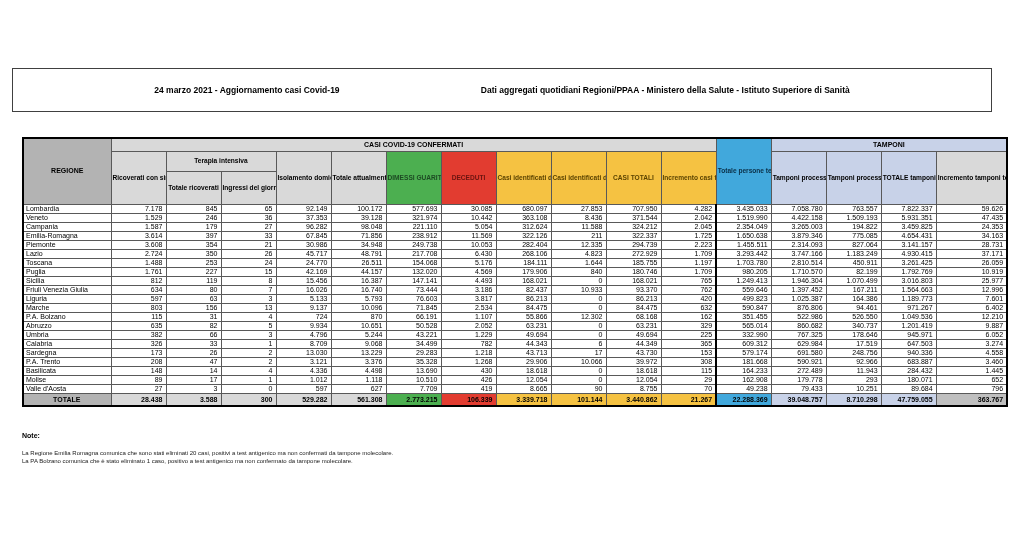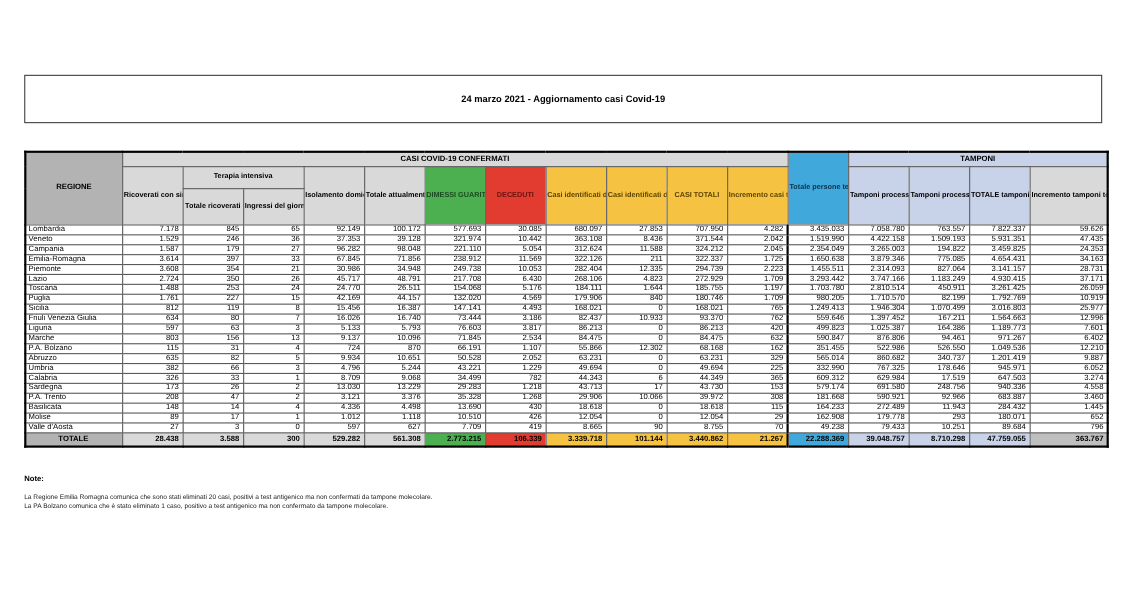--- a/index.html
+++ b/index.html
@@ -1,20 +1,20 @@
 <!DOCTYPE html>
 <html style="--header_gray: #D9D9D9; --regione_gray: #B3B3B3; --green: #4CAF50; --red: #E23C30; --yellow: #F5C242; --blue: #41A8DC; --periwinkle: #C8D2E8; --total_gray: #D9D9D9; --total_last_gray: #BFBFBF;"><head>
 <meta charset="utf-8">
 <style>
   * { margin:0; padding:0; box-sizing:border-box; }
   html,body { width:1024px; height:537px; background:#fff; font-family:"Liberation Sans", sans-serif; color:#000; }
   .page { position:relative; width:1024px; height:537px; background:#fff; overflow:hidden; }
 
   .title-box {
-    position:absolute; left:22px; top:68px; width:980px; height:44px;
+    position:absolute; left:12px; top:68px; width:980px; height:44px;
     border:1px solid #404040; background:#fff;
     display:flex; flex-direction:row; justify-content:space-evenly; align-items:center;
   }
   .title-box div { font-size:8.5px; font-weight:bold; line-height:1; }
 
   table.covid {
     position:absolute; left:22px; top:137px;
     border-collapse:collapse; table-layout:fixed; width:980px;
     font-size:7px;
   }
@@ -62,20 +62,21 @@
   .notes .notes-label { font-size:7px; font-weight:bold; margin-bottom:10px; }
   .notes .note-line { font-size:6px; line-height:1.35; color:#1a1a1a; }
 </style>
 </head>
 <body>
 
 <div class="page">
 
   <div class="title-box">
     <div>24 marzo 2021 - Aggiornamento casi Covid-19</div>
+    <div>Dati aggregati quotidiani Regioni/PPAA - Ministero della Salute - Istituto Superiore di Sanità</div>
   </div>
 
   <table class="covid">
     <colgroup>
       <col class="c-region">
       <col class="c-std">
         <col class="c-std">
         <col class="c-std">
         <col class="c-std">
         <col class="c-std">

